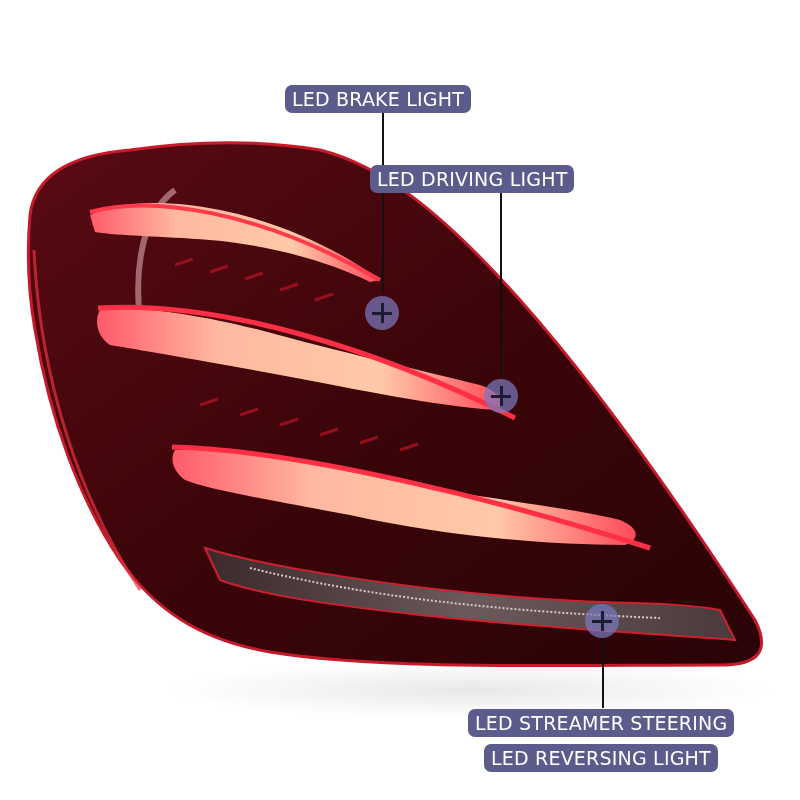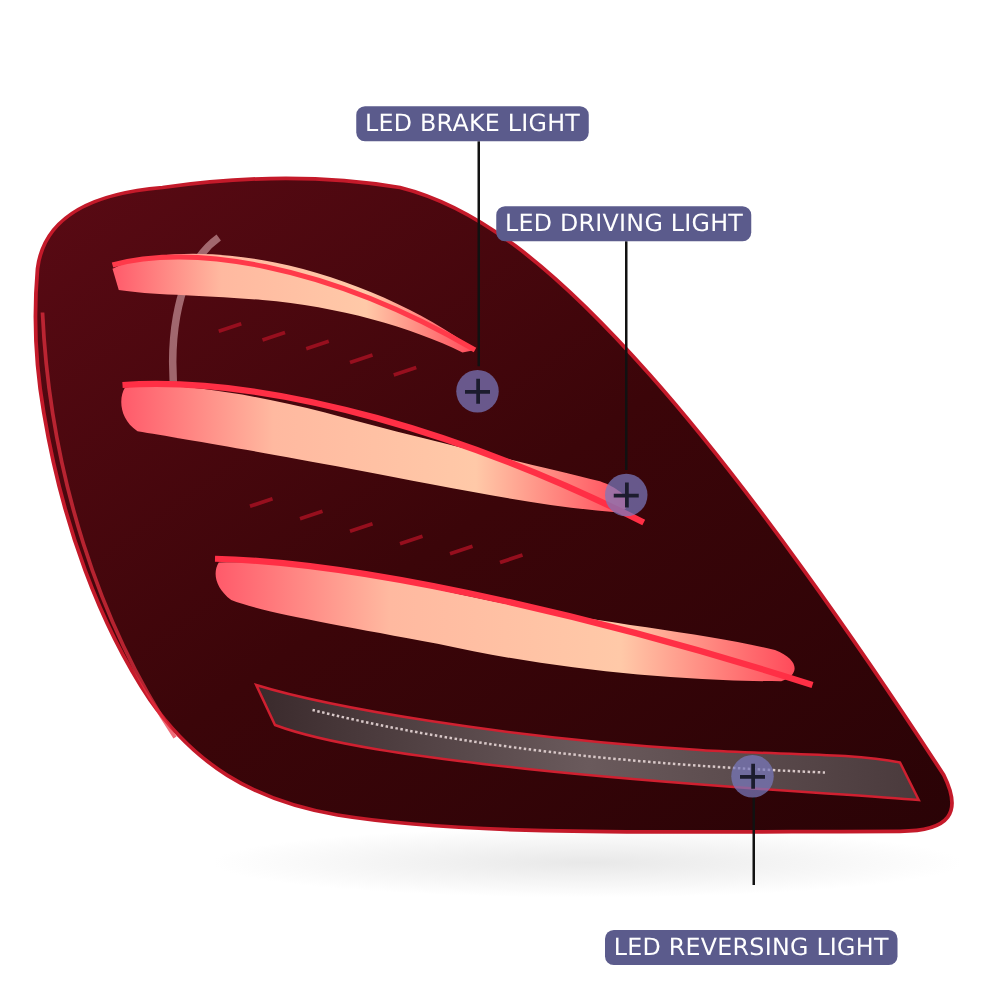--- a/index.html
+++ b/index.html
@@ -94,15 +94,16 @@
 
   <div class="line" style="left:382px; top:113px; height:180px;"></div>
   <div class="line" style="left:500px; top:193px; height:183px;"></div>
   <div class="line" style="left:602px; top:638px; height:70px;"></div>
 
   <div class="marker" style="left:365px; top:296px;"></div>
   <div class="marker" style="left:484px; top:379px;"></div>
   <div class="marker" style="left:585px; top:604px;"></div>
 
   <div class="label" style="left:285px; top:85px;">LED BRAKE LIGHT</div>
-  <div class="label" style="left:397px; top:165px;text-align:center;">LED DRIVING LIGHT</div>
+  <div class="label" style="left:370px; top:165px;text-align:center;">LED DRIVING LIGHT</div>
+  <div class="label" style="left:468px; top:709px;">LED STREAMER STEERING</div>
   <div class="label" style="left:484px; top:744px;">LED REVERSING LIGHT</div>
 </div>
 
 </body></html>

